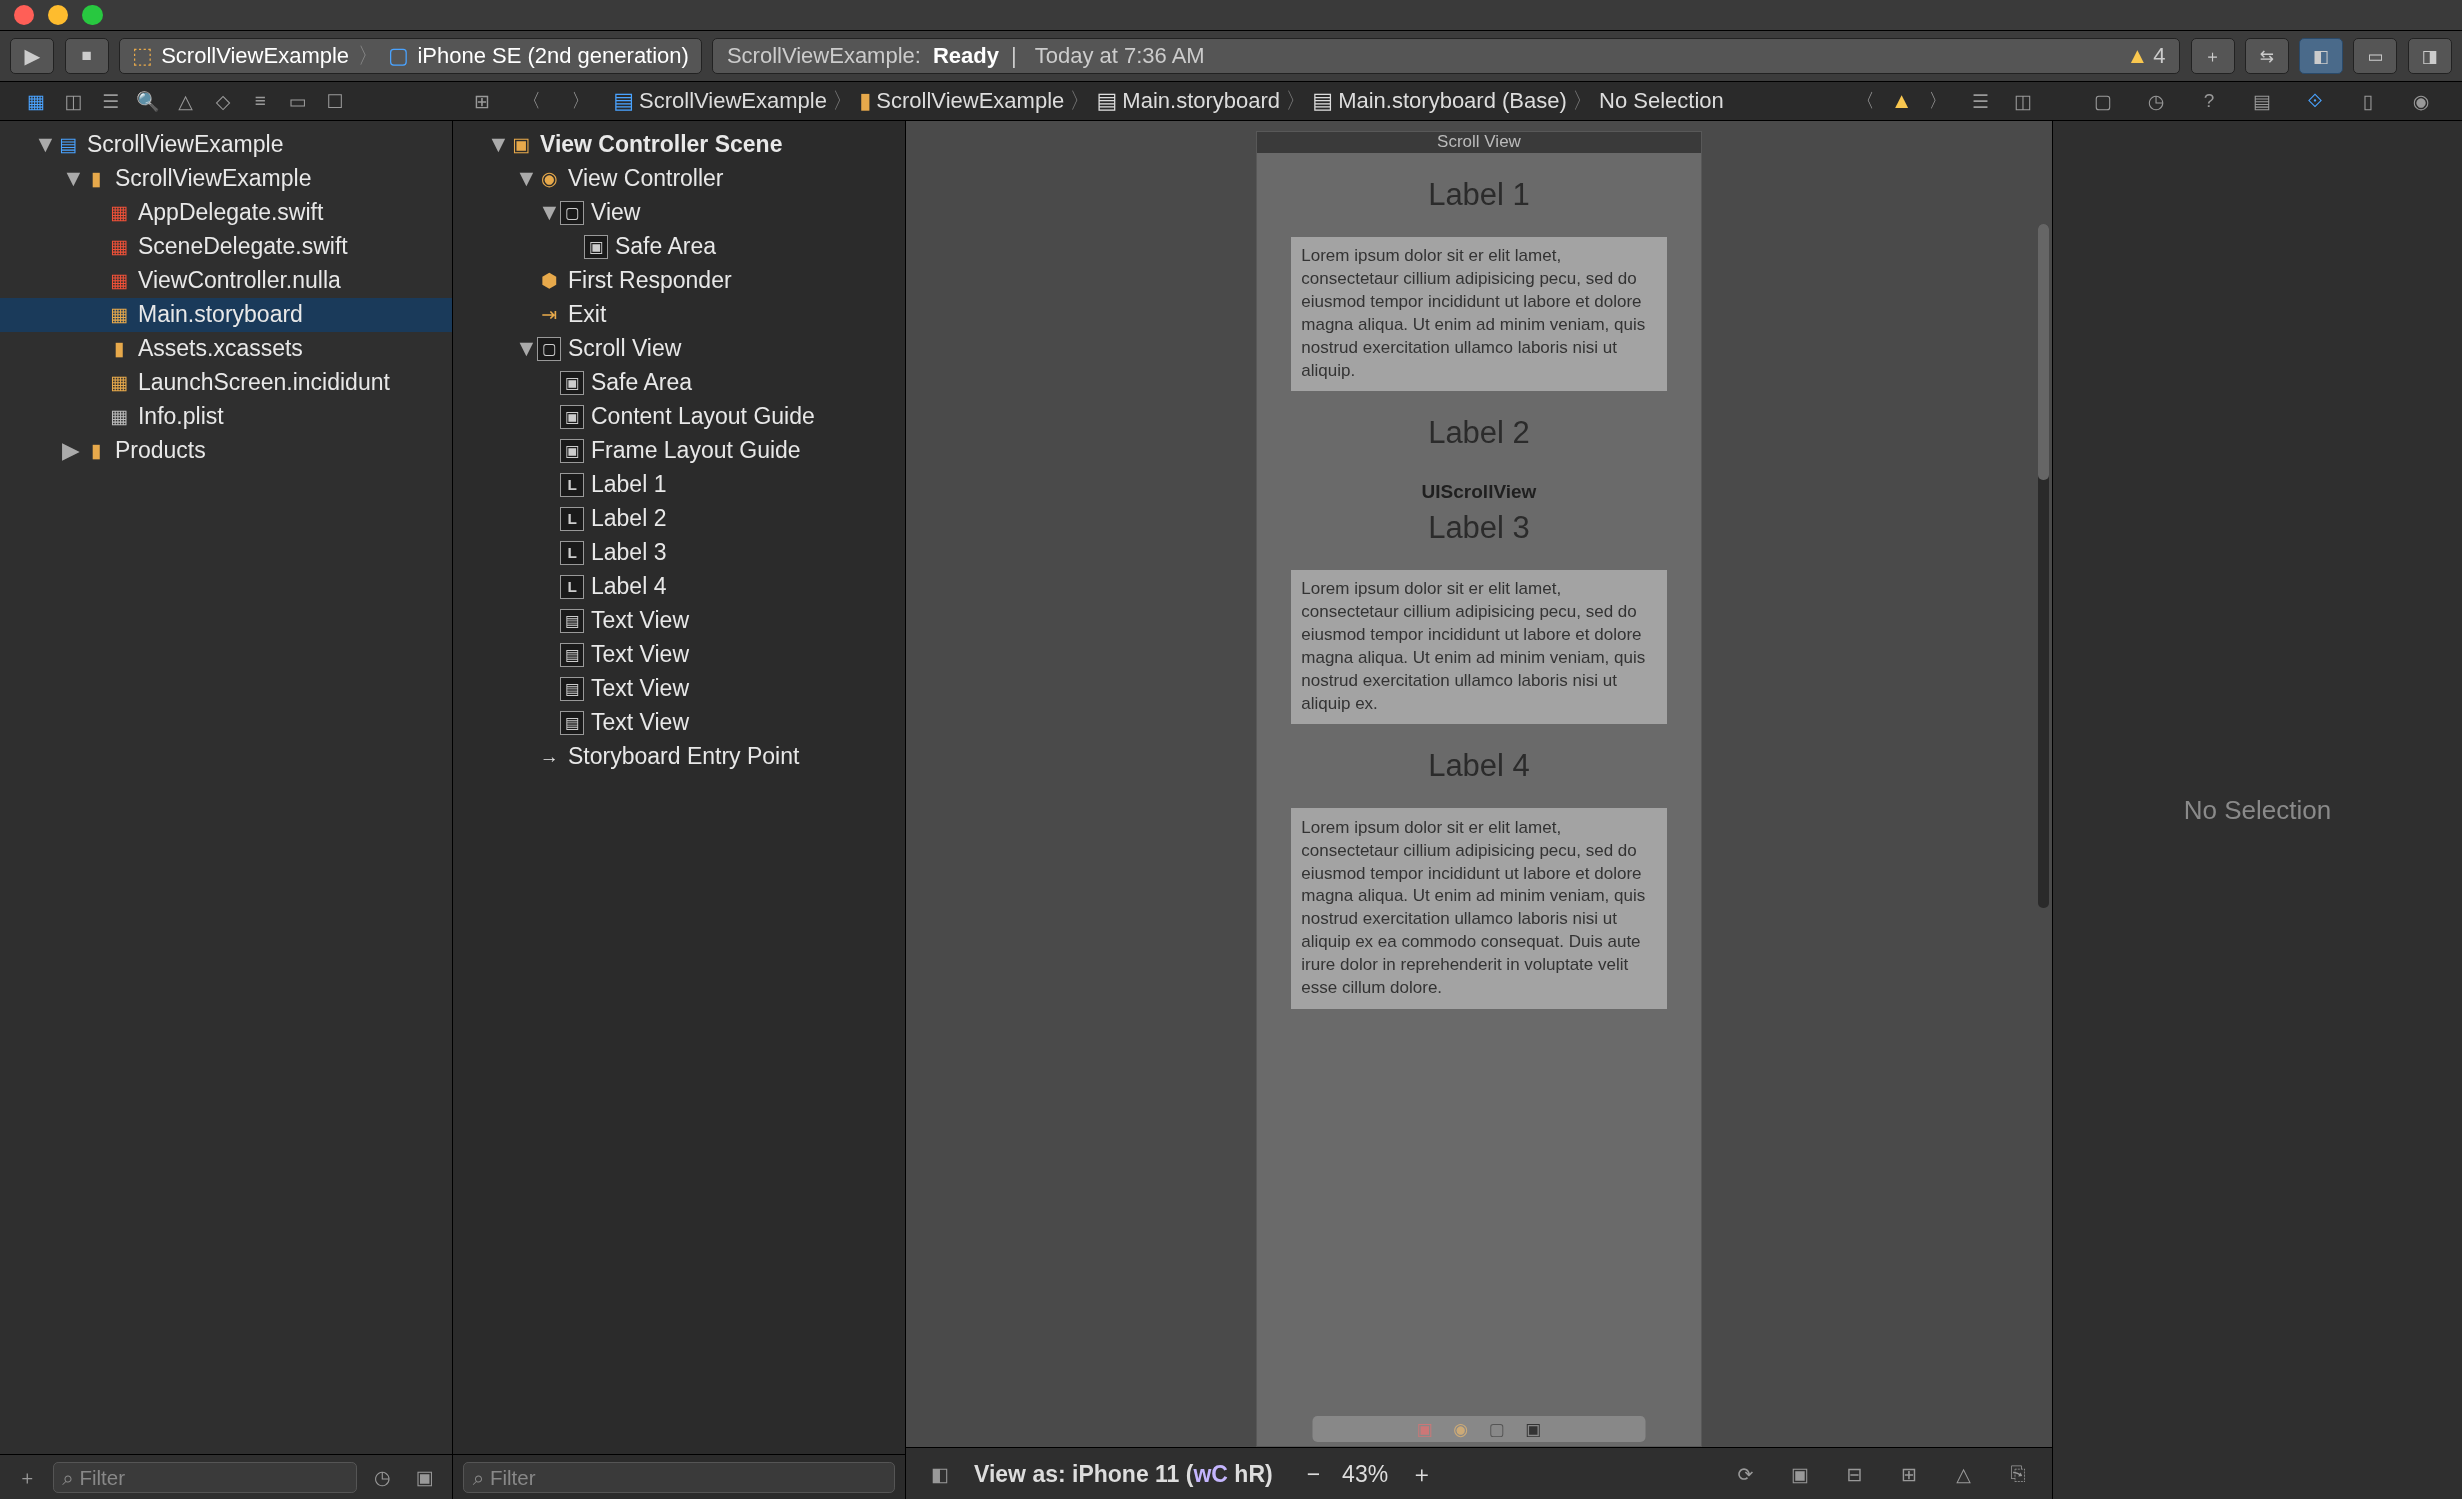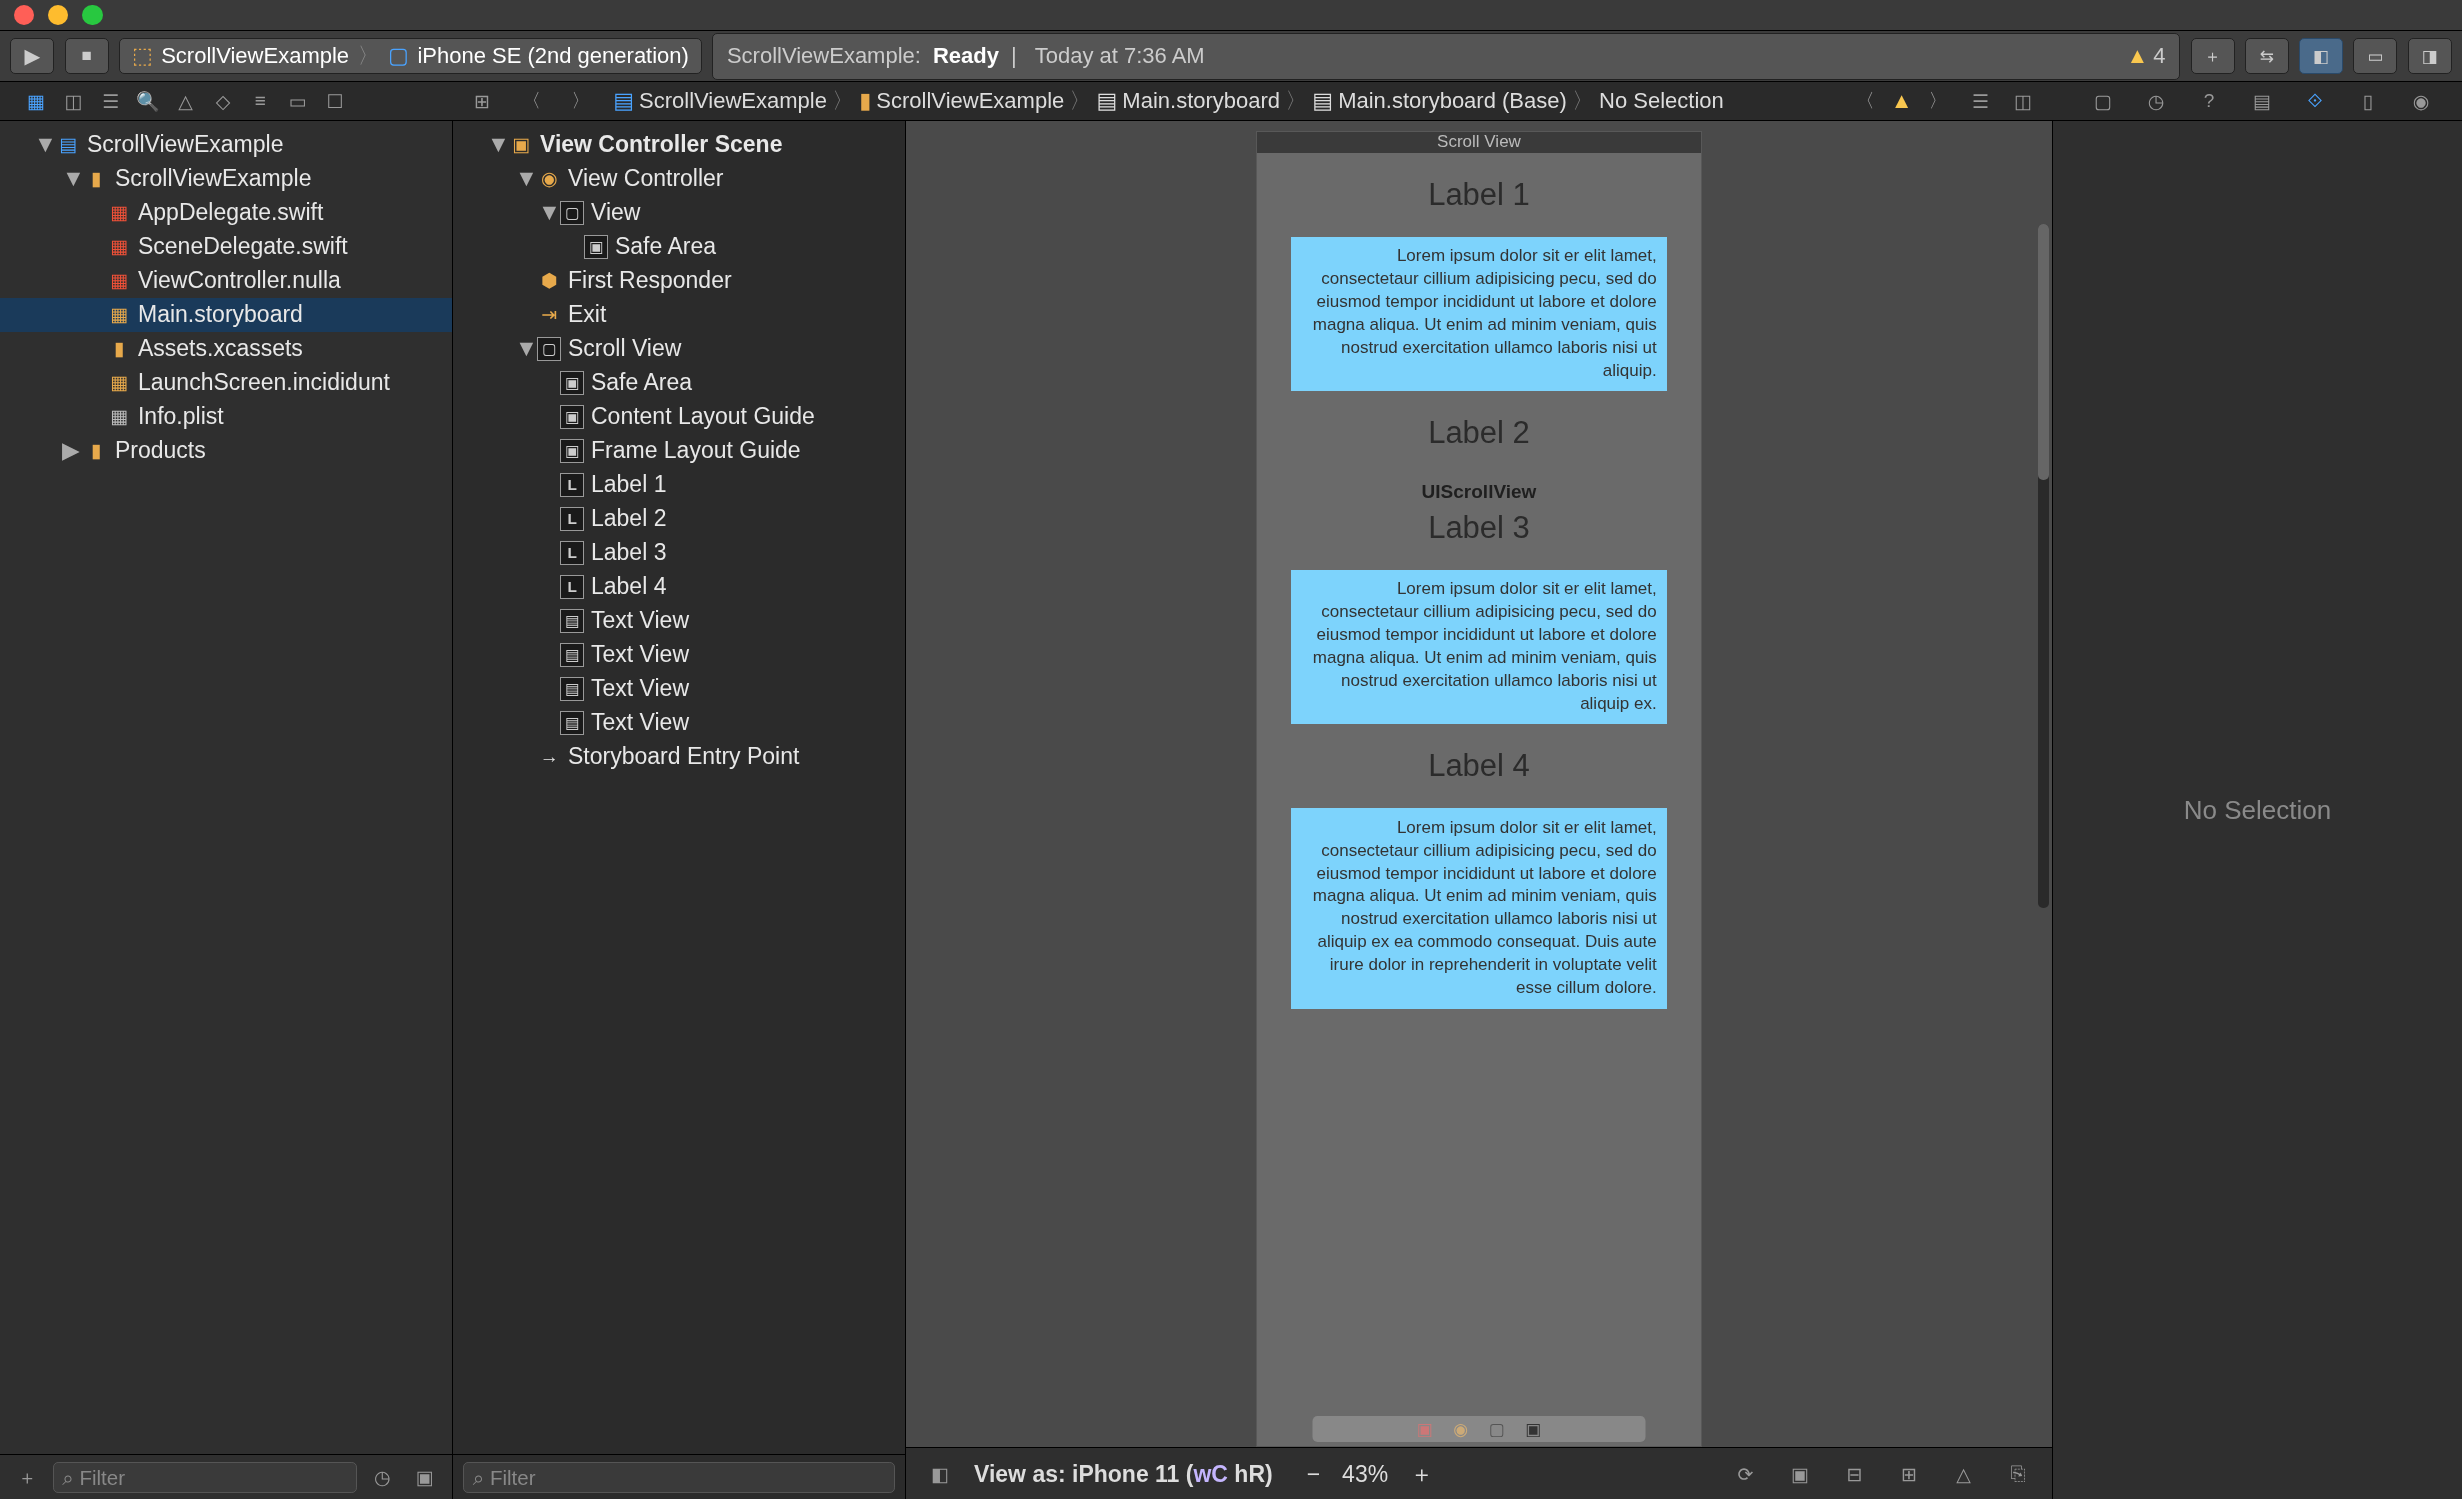--- a/index.html
+++ b/index.html
@@ -10,21 +10,21 @@
 .traffic { display: flex; gap: 13.7px; }
 .traffic span { width: 20.5px; height: 20.5px; border-radius: 50%; }
 .tr-close { background: #ff5f57; } .tr-min { background: #febc2e; } .tr-max { background: #28c840; }
 
 
 .toolbar { height: 51px; background: #3c3c3c; display: flex; align-items: center; padding: 0 10.3px; border-bottom: 0.9px solid #000; gap: 10.3px; }
 .tb-btn { display:flex; align-items:center; justify-content:center; background: #555; border:0.9px solid #222; border-radius:5.1px; height:36px; min-width:44px; color:#ccc; font-size:17px; }
 .tb-btn.play { font-size:20.5px; }
 .scheme { display:flex; align-items:center; height:36px; background:#555; border:0.9px solid #222; border-radius:5.1px; padding:0 12px; gap:8.5px; color:#fff; font-size:22px;}
 .scheme .sep { color:#888; }
-.status { flex:1; height:47px; background:#555; border:0.9px solid #222; border-radius:5.1px; display:flex; align-items:center; padding:0 13.7px; color:#ccc; font-size:22px; }
+.status { flex:1; height:36px; background:#555; border:0.9px solid #222; border-radius:5.1px; display:flex; align-items:center; padding:0 13.7px; color:#ccc; font-size:22px; }
 .status .ready { color:#fff; font-weight:600; margin:0 12px;}
 .status .warn { margin-left:auto; display:flex; align-items:center; gap:5.1px; }
 .warn-ic { color:#f9c74f; }
 .toolbar-right { display:flex; gap:10.3px; }
 
 
 .navicons { height: 39px; display:flex; align-items:center; border-bottom: 0.9px solid #000; }
 .navicons .left { width: 453px; display:flex; gap:3.4px; align-items:center; padding-left:19px;}
 .navicons .mid { flex:1; display:flex; align-items:center; gap:15.4px; padding:0 12px;}
 .navicons .right { width: 410px; display:flex; gap:19px; align-items:center; justify-content:flex-end; padding-right:24px;}
@@ -64,21 +64,21 @@
 
 
 .outline-bottom { height:46px; border-top:0.9px solid #000; display:flex; align-items:center; padding:0 10.3px; gap:8.5px;}
 
 
 .canvas { flex:1; display:flex; justify-content:center; padding-top:10.3px; overflow:hidden; position:relative;}
 .device { width: 446px; background:#6a6a6a; border:1.7px solid #585858; position:relative;}
 .device-title { height:20.5px; background:#3a3a3a; color:#bbb; text-align:center; font-size:17px; line-height:20.5px;}
 .ib-content { padding: 24px 34px; display:flex; flex-direction:column; gap:24px;}
 .ib-label { text-align:center; color:#2b2b2b; font-size:31px; font-weight:400;}
-.ib-text { background:#7dd3fc; color:#333; font-size:17px; line-height:1.35; padding:8.5px 10.3px;text-align:right;}
+.ib-text { background:#a3a3a3; color:#333; font-size:17px; line-height:1.35; padding:8.5px 10.3px;}
 .ui-scroll { text-align:center; color:#1f1f1f; font-weight:700; font-size:19px; margin-top:5.1px; margin-bottom:-17px;}
 .canvas-scrollbar { position:absolute; right:3.4px; top:103px; width:10.3px; height:684px; background:#2a2a2a; border-radius:5.1px;}
 .canvas-scrollbar .thumb { width:10.3px; height:256px; background:#666; border-radius:5.1px;}
 
 
 .trait-bar { position:absolute; bottom:58px; left:50%; transform:translateX(-50%); width:333px; height:26px; background:#888; border-radius:5.1px; display:flex; align-items:center; justify-content:center; gap:20.5px; font-size:17px;}
 .bottom-bar { height:53px; background:#2f2f2f; border-top:0.9px solid #000; display:flex; align-items:center; padding:0 17px; gap:17px; color:#ddd; font-size:23px;}
 .bottom-bar .zoom { margin-left: 17px; display:flex; gap:22px; align-items:center;}
 .bottom-bar .right { margin-left:auto; display:flex; gap:20.5px;}
 

